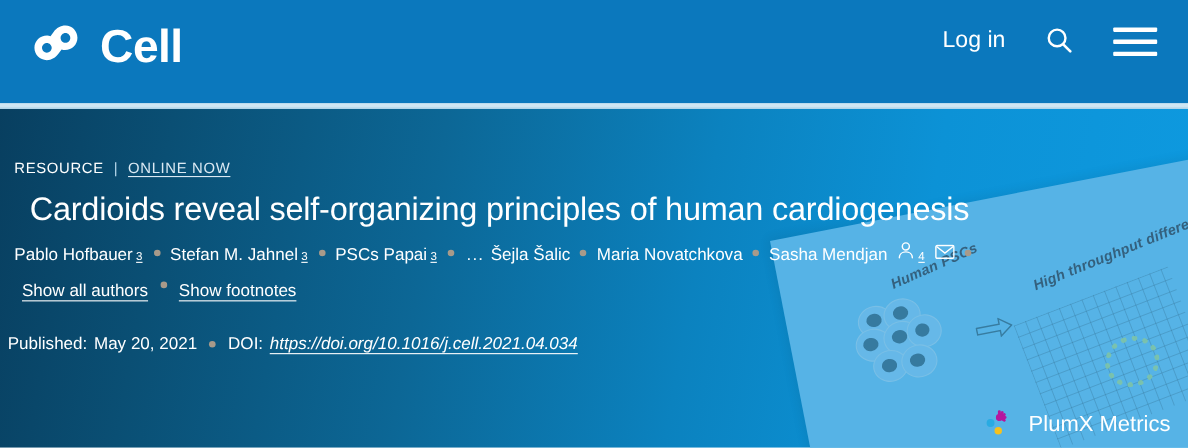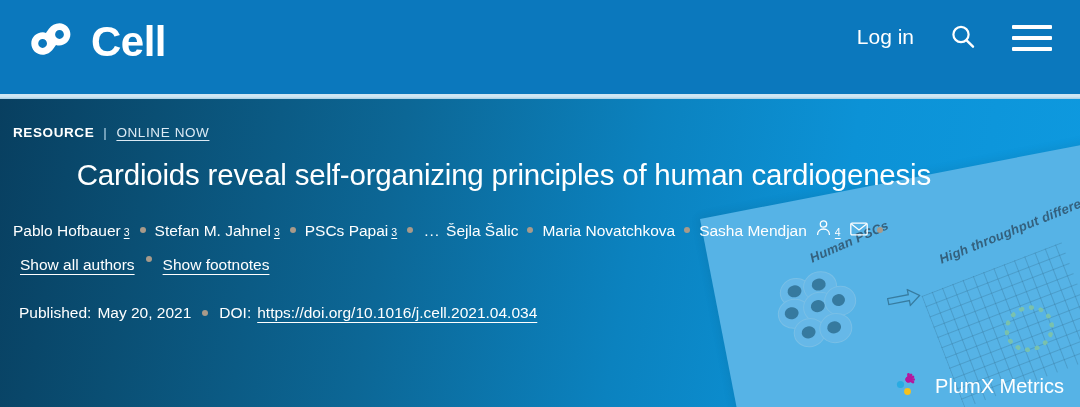--- a/index.html
+++ b/index.html
@@ -181,40 +181,40 @@
     position: absolute;
     left: 13px; top: 26px;
     display: flex;
     align-items: baseline;
     gap: 9px;
     font-size: 13.5px;
     letter-spacing: 0.6px;
   }
   #kicker-type {
     color: #ffffff;
-    font-weight: bold;
+    font-weight: normal;
+    margin-top: 20px;
   }
   #kicker-divider { color: #b9d9ec; }
   #kicker-status {
     color: #dceaf4;
     text-decoration: underline;
     text-underline-offset: 3px;
     cursor: pointer;
   }
   #article-title {
     position: absolute;
     left: 11px; top: 58px;
     width: 920px;
     color: #ffffff;
     font-size: 29.5px;
     font-weight: normal;
     letter-spacing: -0.2px;
     line-height: 1.2;
-    margin: 0;
-    text-align: right;
+    margin: 16px;
   }
   #authors {
     position: absolute;
     left: 13px; top: 120px;
     width: 960px;
     display: flex;
     flex-wrap: wrap;
     align-items: baseline;
     font-size: 15.5px;
     color: #ffffff;
@@ -274,40 +274,41 @@
   }
   #show-row .sep-dot {
     display: inline-block;
     width: 6px; height: 6px;
     border-radius: 50%;
     background: #a89a8a;
     margin: 0 11px;
   }
   #pub-row {
     position: absolute;
-    left: 19px; top: 205px;
+    left: 7px; top: 205px;
     display: flex;
     align-items: center;
     font-size: 15.5px;
     color: #ffffff;
     white-space: nowrap;
   }
   #pub-row .sep-dot {
     display: inline-block;
     width: 6px; height: 6px;
     border-radius: 50%;
     background: #a89a8a;
     margin: 0 11px;
   }
   #doi-link {
     color: #ffffff;
     text-decoration: underline;
     text-underline-offset: 3.5px;
     cursor: pointer;
     margin-left: 6px;
+    font-style: italic;
   }
 
   
   #plumx-badge {
     position: absolute;
     right: 16px; bottom: 9px;
     display: flex;
     align-items: flex-end;
     gap: 12px;
     z-index: 20;

